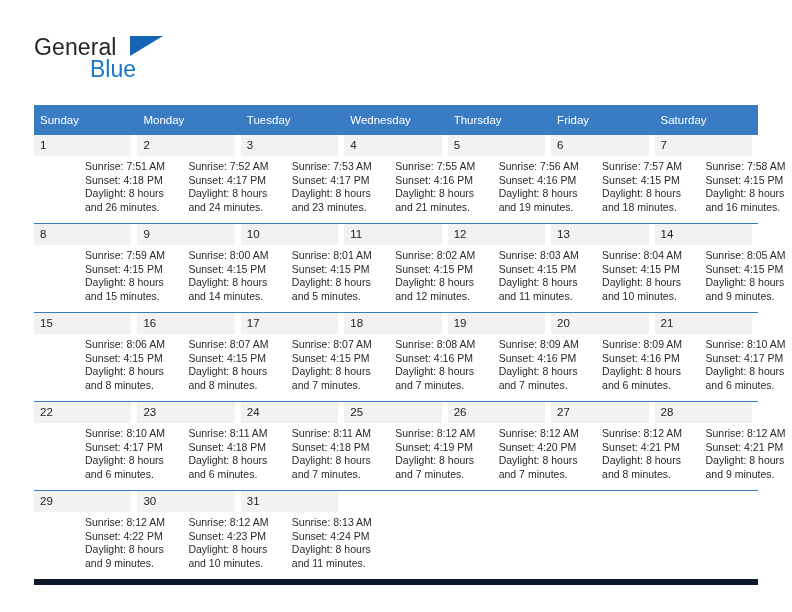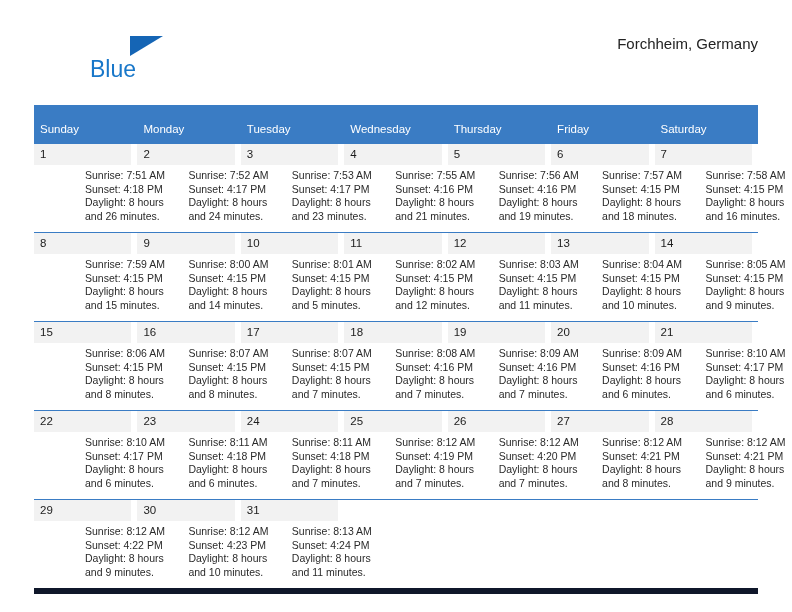--- a/index.html
+++ b/index.html
@@ -91,21 +91,21 @@
     width: 724px;
     border-collapse: collapse;
     table-layout: fixed;
   }
   .cal th {
     background: #3a7cc4;
     color: #ffffff;
     font-weight: normal;
     font-size: 11.5px;
     text-align: left;
-    padding: 14px 0 5px 6px;
+    padding: 5px 0 5px 6px;
     height: 19px;
     border: 0;
   }
   .cal td {
     vertical-align: top;
     padding: 0;
     border-top: 1px solid #3a7cc4;
     height: 88px;
     background: #ffffff;
   }
@@ -138,26 +138,26 @@
   }
 </style>
 </head>
 <body>
 
 <div class="page">
 
   <div class="top">
 
     <div class="logo">
+      <span class="logo-general">General</span>
       <span class="logo-tri"></span>
       <span class="logo-blue">Blue</span>
     </div>
 
     <div class="title-wrap">
-      <div class="cal-sub">Forchheim, Germany</div>
     </div>
 
   </div>
 
   <table class="cal">
     <thead>
       <tr>
         <th>Sunday</th>
         <th>Monday</th>
         <th>Tuesday</th>

